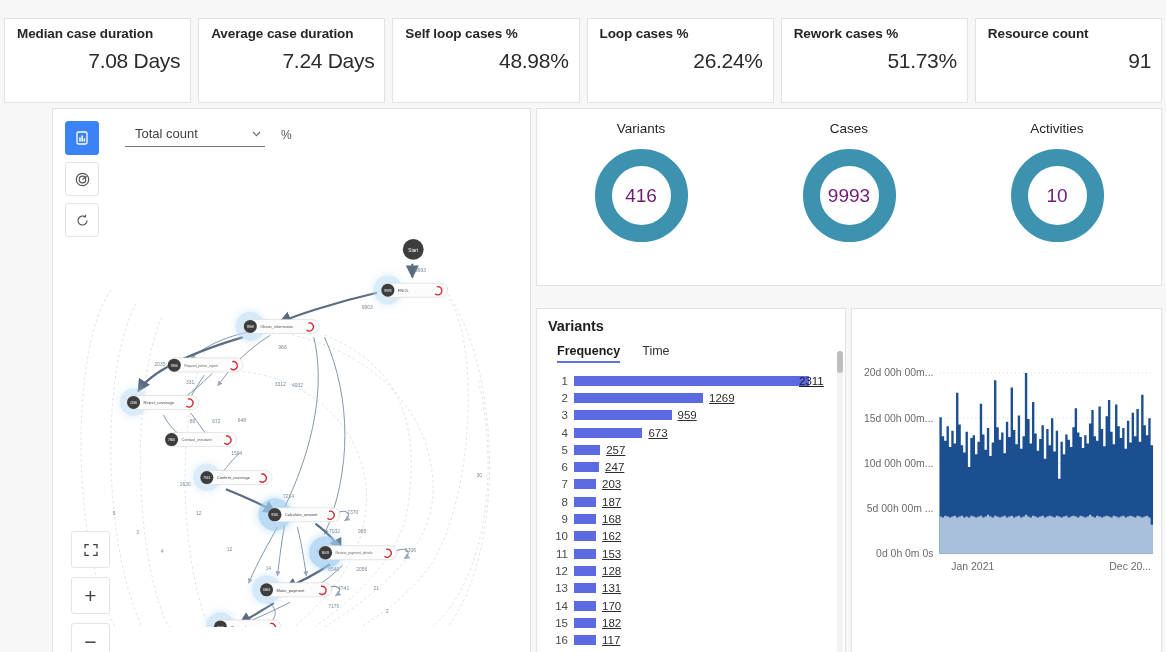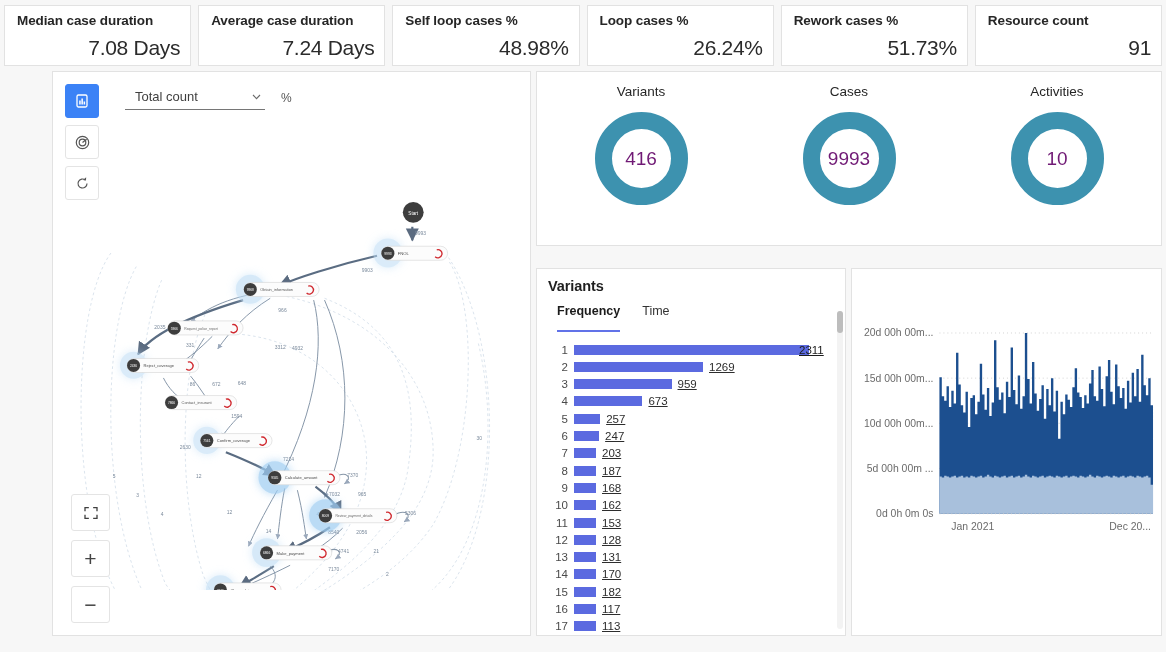--- a/index.html
+++ b/index.html
@@ -7,21 +7,22 @@
     width: 1166px; height: 652px;
     background: #f7f7f7;
     font-family: "Liberation Sans", sans-serif;
     overflow: hidden;
   }
 
   
   .kpi-row {
     display: flex; gap: 7px;
     padding: 5px 4px 0 4px;
-    height: 66px;
+    height: 90px;
+    margin-top: 13px;
   }
   .kpi-card {
     flex: 1 1 0;
     background: #fff;
     border: 1px solid #e2e2e2;
     padding: 7px 10px 0 12px;
     display: flex; flex-direction: column;
   }
   .kpi-label {
     font-size: 13.5px; color: #262626; font-weight: 600;
@@ -91,21 +92,21 @@
   .bottom-row { display: flex; gap: 5px; flex: 1; }
   .variants-panel { width: 310px; display: flex; flex-direction: column; }
   .duration-panel { flex: 1; }
 
   .panel-title {
     font-size: 14.5px; font-weight: 600; color: #1f1f1f;
     padding: 9px 0 0 11px; letter-spacing: -0.1px;
   }
   .tabs { display: flex; gap: 22px; padding: 10px 0 0 20px; }
   .tab {
-    font-size: 12.5px; color: #333; padding-bottom: 12px; cursor: pointer;
+    font-size: 12.5px; color: #333; padding-bottom: 3px; cursor: pointer;
   }
   .tab.active { font-weight: 600; border-bottom: 2px solid #6172e8; color: #1b1b1b; }
 
   .var-list {
     flex: 1; margin-top: 9px; padding-left: 11px; padding-right: 4px;
     position: relative; overflow: hidden;
   }
   .var-row { display: flex; align-items: center; height: 17.3px; }
   .var-idx {
     width: 20px; text-align: right; font-size: 11.5px; color: #4a4a4a;

